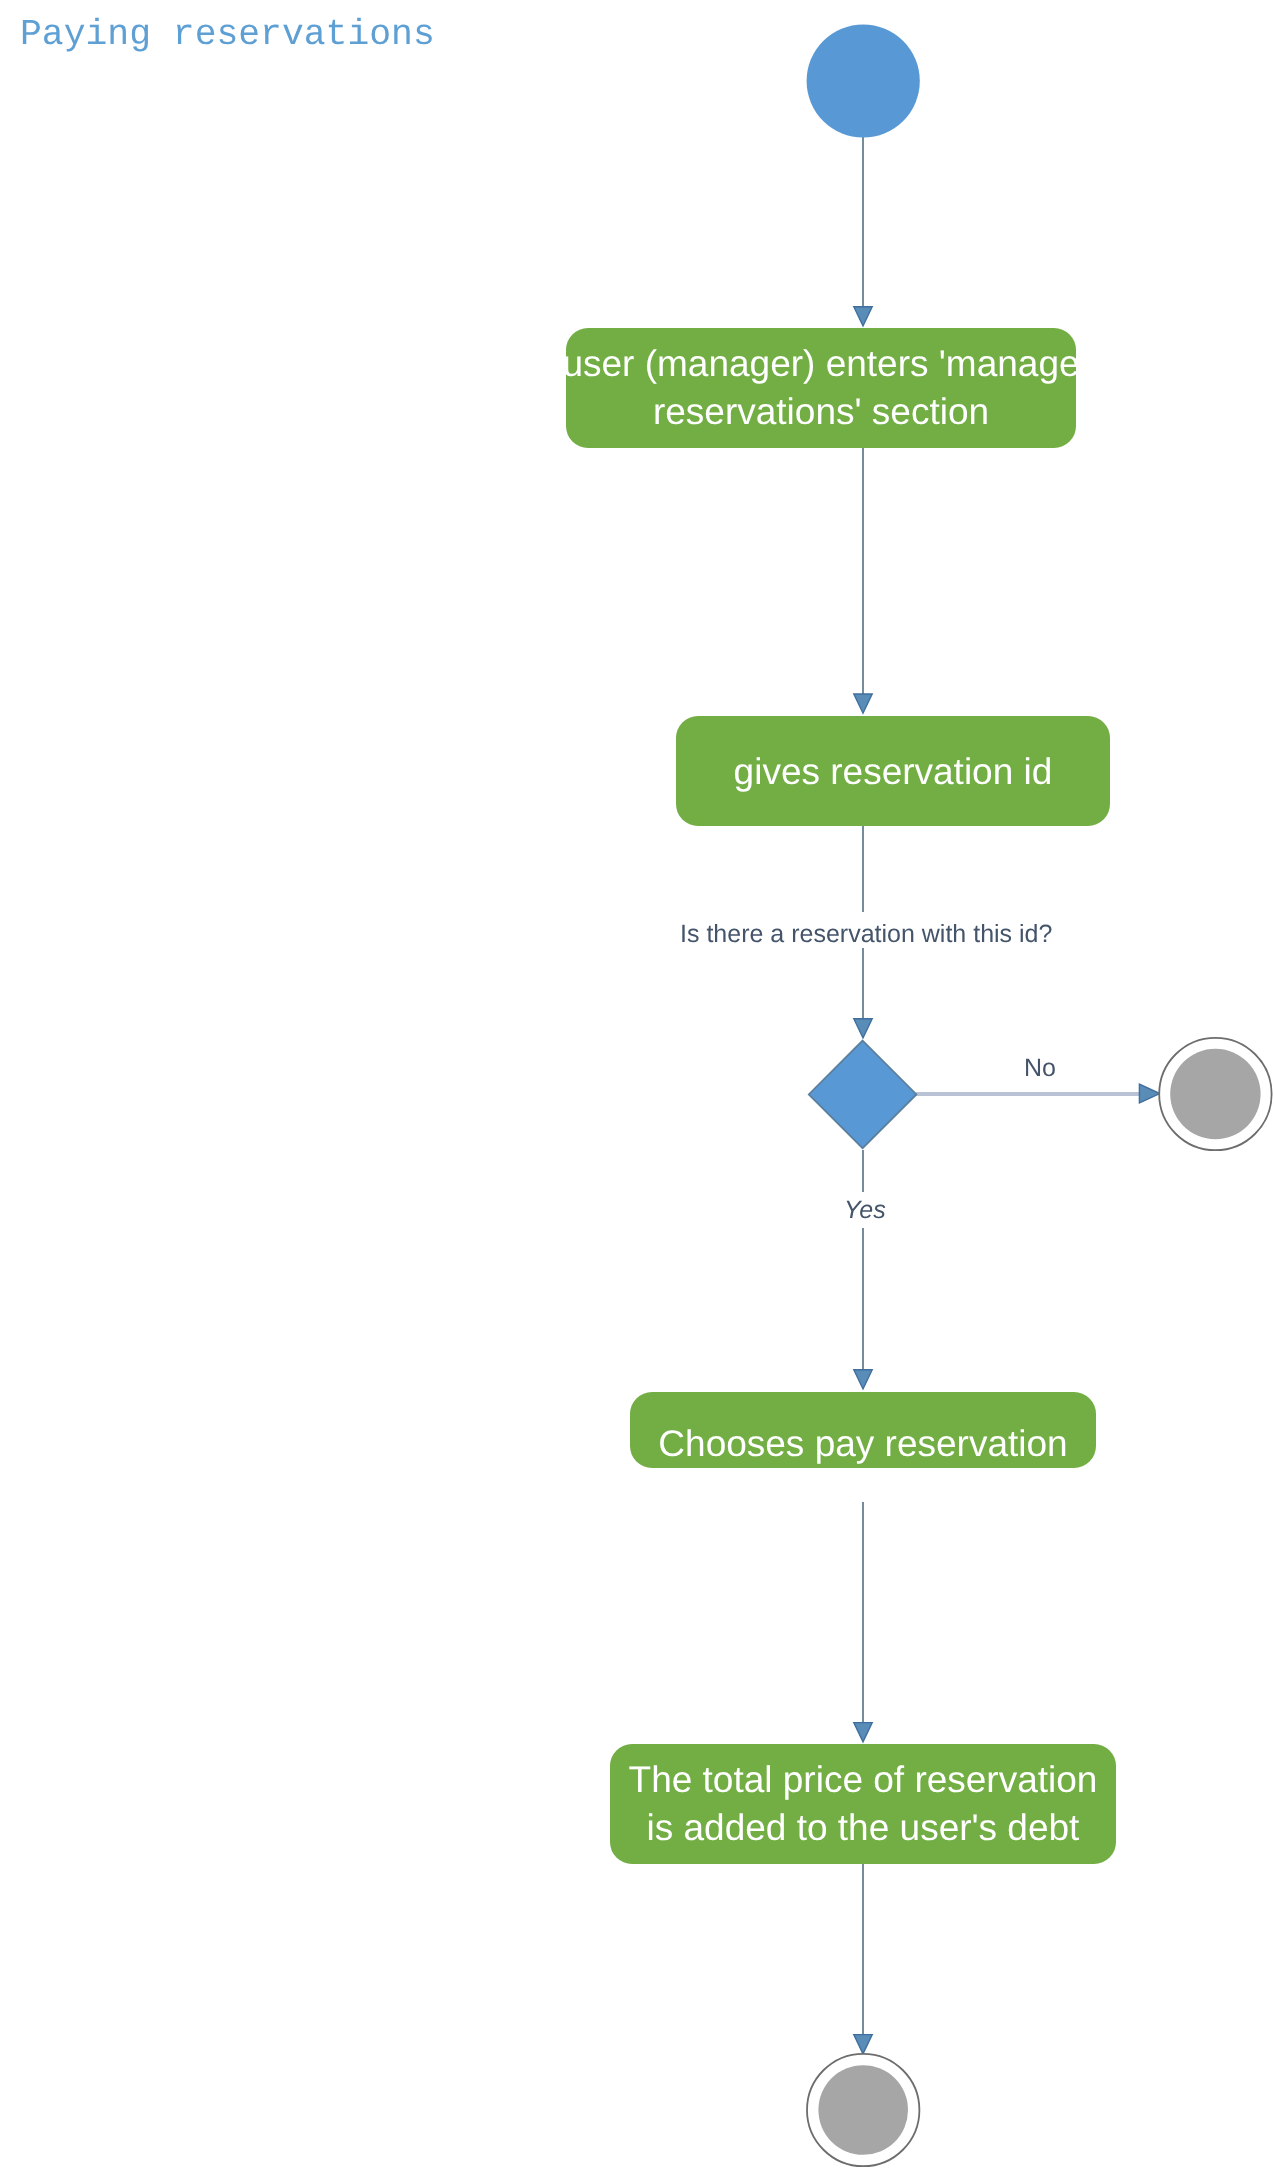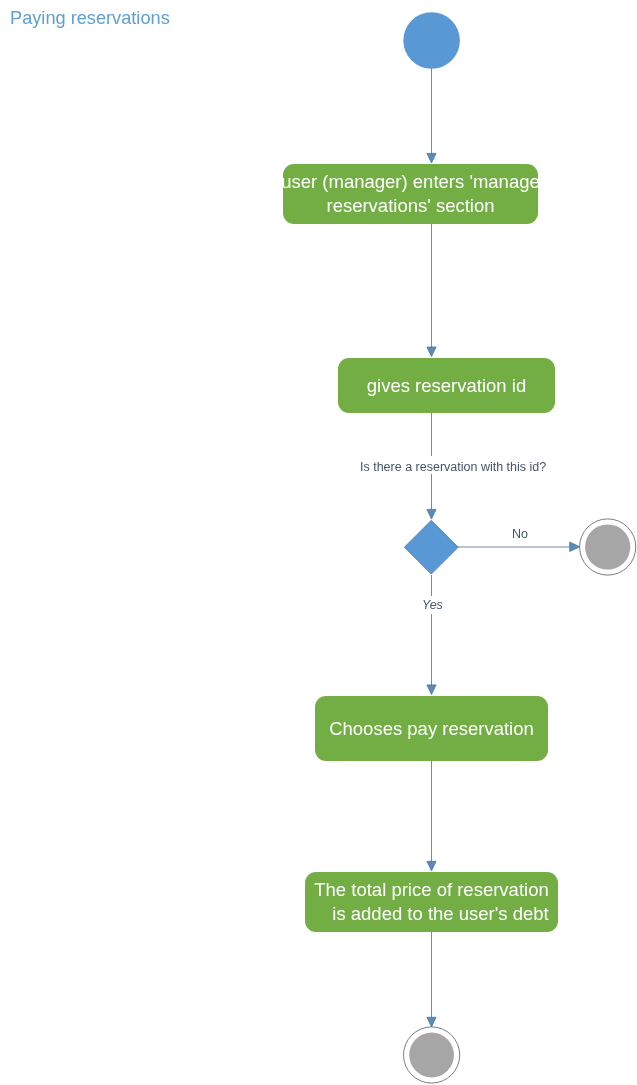--- a/index.html
+++ b/index.html
@@ -11,20 +11,21 @@
     overflow: hidden;
     -webkit-font-smoothing: antialiased;
   }
   #stage { position:absolute; left:0; top:0; width:637px; height:1085px; }
   #edges { position:absolute; left:0; top:0; width:637px; height:1085px; }
 
   .title {
     position:absolute; left:10px; top:7px;
     font-size:18.2px; color:#5e9fd4; white-space:nowrap;
     line-height:22px;
+    font-family:Liberation Mono, monospace;
   }
   .action {
     position:absolute;
     box-sizing:border-box;
     display:flex; align-items:center; justify-content:center;
     text-align:center;
     color:#ffffff;
     background:#72ae44;
     border-radius:11px;
     font-size:18.5px;
@@ -106,32 +107,32 @@
       <span>reservations' section</span>
     </div>
   </div>
 
   <div class="action" style="left:338px; top:358px; width:217px; height:55px;">
     <div class="lbl">
       <span>gives reservation id</span>
     </div>
   </div>
 
-  <div class="action" style="left:315px; top:696px; width:233px; height:65px;">
+  <div class="action" style="left:315px; top:696px; width:233px; height:38px;align-items:flex-end;">
     <div class="lbl">
       <span>Chooses pay reservation</span>
     </div>
   </div>
 
-  <div class="action" style="left:305px; top:872px; width:253px; height:60px;text-align:right;">
+  <div class="action" style="left:305px; top:872px; width:253px; height:60px;">
     <div class="lbl">
       <span>The total price of reservation</span><br>
       <span>is added to the user's debt</span>
     </div>
   </div>
 
-  <div class="edgelabel" style="left:358px; top:456px;">Is there a reservation with this id?</div>
+  <div class="edgelabel" style="left:338px; top:456px;">Is there a reservation with this id?</div>
 
   <div class="edgelabel" style="left:420px; top:596px; padding:3px 2px 2px 2px;font-style:italic;">Yes</div>
 
   <div class="edgelabel" style="left:510px; top:523px;">No</div>
 
 </div>
 
 </body></html>

